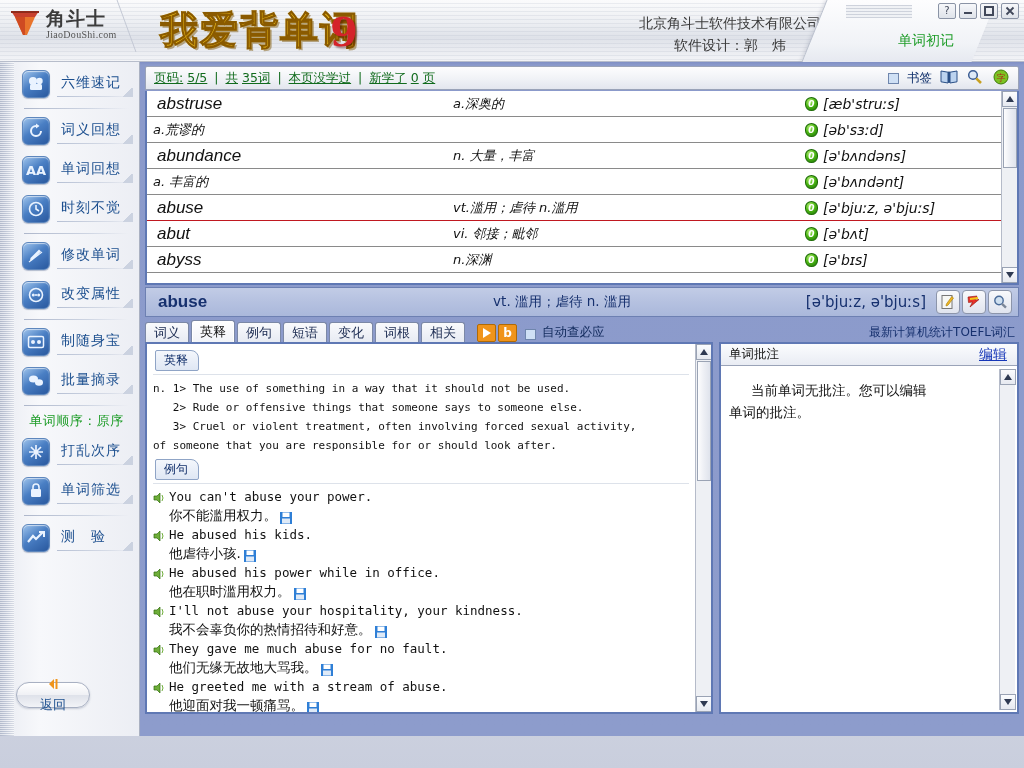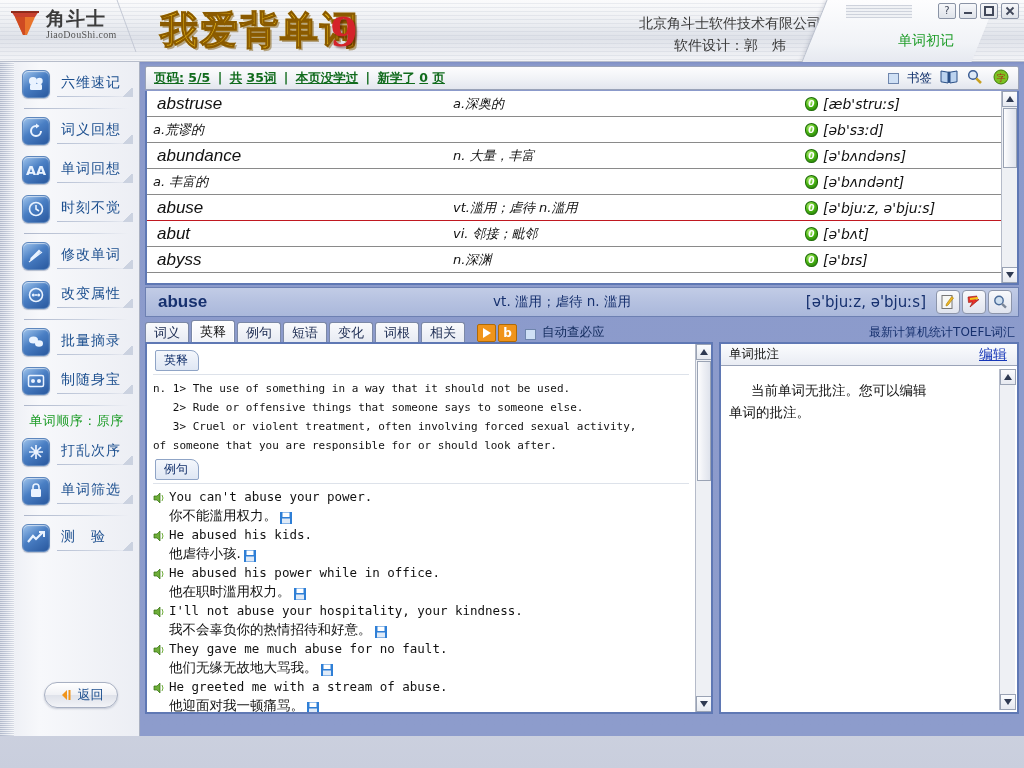--- a/index.html
+++ b/index.html
@@ -148,26 +148,26 @@
     margin:7px 10px 5px 10px; height:1px;
     background: linear-gradient(90deg,#aeb7cb 0%, #cdd4e2 60%, rgba(255,255,255,0) 100%);
   }
   .order-label {
     margin:6px 0 2px 0; text-align:center;
     font-family:"DejaVu Sans", sans-serif;
     font-size:13px; color:#1d9c27; letter-spacing:.5px;
   }
 
   #back-btn {
-    position:absolute; left:44px; bottom:28px;
+    position:absolute; left:16px; bottom:28px;
     width:74px; height:26px; border-radius:13px;
     background: linear-gradient(180deg,#ffffff 0%,#f0f1f5 48%, #dfe2ea 52%, #f2f3f7 100%);
     border:1px solid #a8b0c2;
     box-shadow: 0 1px 2px rgba(110,120,145,.35);
-    display:flex; align-items:center; justify-content:center; gap:5px;
+    display:flex; align-items:center; justify-content:center; gap:5px;flex-direction:column;
   }
   #back-btn .bi { width:14px; height:14px; display:block; }
   #back-btn .bl {
     font-family:"DejaVu Sans", sans-serif; font-size:13px; color:#1c4f8f;
   }
 
   
   #main {
     position:absolute; left:140px; top:62px; width:884px; height:674px;
     background: linear-gradient(180deg,#7f8fc4 0%, #8b9acb 3px, #8d9ccc 100%);
@@ -177,21 +177,21 @@
 
   
   #toolbar {
     position:absolute; left:0; top:0; right:0; height:24px;
     background: linear-gradient(180deg,#fdfdfe 0%,#f0f2f6 55%, #e3e6ee 100%);
     border:1px solid #9aa3b8; border-radius:2px 2px 0 0;
     display:flex; align-items:center;
   }
   #crumbs {
     margin-left:8px;
-    font-family:"DejaVu Sans", sans-serif; font-size:12.5px; color:#116b1d;font-weight:bold;
+    font-family:"DejaVu Sans", sans-serif; font-size:12.5px; color:#116b1d;
   }
   #crumbs span.lk { text-decoration:underline; cursor:pointer; }
   #crumbs span.sep { padding:0 3px; text-decoration:none; }
   #toolbar-right {
     margin-left:auto; margin-right:8px; display:flex; align-items:center; gap:8px;
   }
   .bookmark-box {
     width:11px; height:11px; background:#cfe0f5; border:1px solid #6f86ad;
   }
   #bookmark-label {
@@ -528,40 +528,40 @@
         </span>
         <span class="menu-label-wrap">
           <span class="menu-label">改变属性</span>
           <span class="menu-underline"></span>
         </span>
       </div>
       <div class="menu-sep"></div>
 
       <div class="menu-item">
         <span class="menu-icon">
-          <svg width="18" height="18" viewBox="0 0 18 18">
-              <ellipse cx="6.5" cy="7" rx="4.5" ry="3.6" fill="#eaf3ff"></ellipse>
-              <ellipse cx="12" cy="10.5" rx="4" ry="3.2" fill="#eaf3ff"></ellipse>
-            </svg>
-        </span>
-        <span class="menu-label-wrap">
-          <span class="menu-label">批量摘录</span>
-          <span class="menu-underline"></span>
-        </span>
-      </div>
-      <div class="menu-item">
-        <span class="menu-icon">
           <svg width="18" height="16" viewBox="0 0 18 16">
               <rect x="1.5" y="2.5" width="15" height="11" rx="1.5" fill="none" stroke="#eaf3ff" stroke-width="1.5"></rect>
               <circle cx="6" cy="8" r="2" fill="#eaf3ff"></circle>
               <circle cx="12" cy="8" r="2" fill="#eaf3ff"></circle>
             </svg>
         </span>
         <span class="menu-label-wrap">
           <span class="menu-label">制随身宝</span>
+          <span class="menu-underline"></span>
+        </span>
+      </div>
+      <div class="menu-item">
+        <span class="menu-icon">
+          <svg width="18" height="18" viewBox="0 0 18 18">
+              <ellipse cx="6.5" cy="7" rx="4.5" ry="3.6" fill="#eaf3ff"></ellipse>
+              <ellipse cx="12" cy="10.5" rx="4" ry="3.2" fill="#eaf3ff"></ellipse>
+            </svg>
+        </span>
+        <span class="menu-label-wrap">
+          <span class="menu-label">批量摘录</span>
           <span class="menu-underline"></span>
         </span>
       </div>
       <div class="menu-sep"></div>
 
       <div class="order-label">单词顺序：原序</div>
 
       <div class="menu-item">
         <span class="menu-icon">
           <svg width="18" height="18" viewBox="0 0 18 18">

